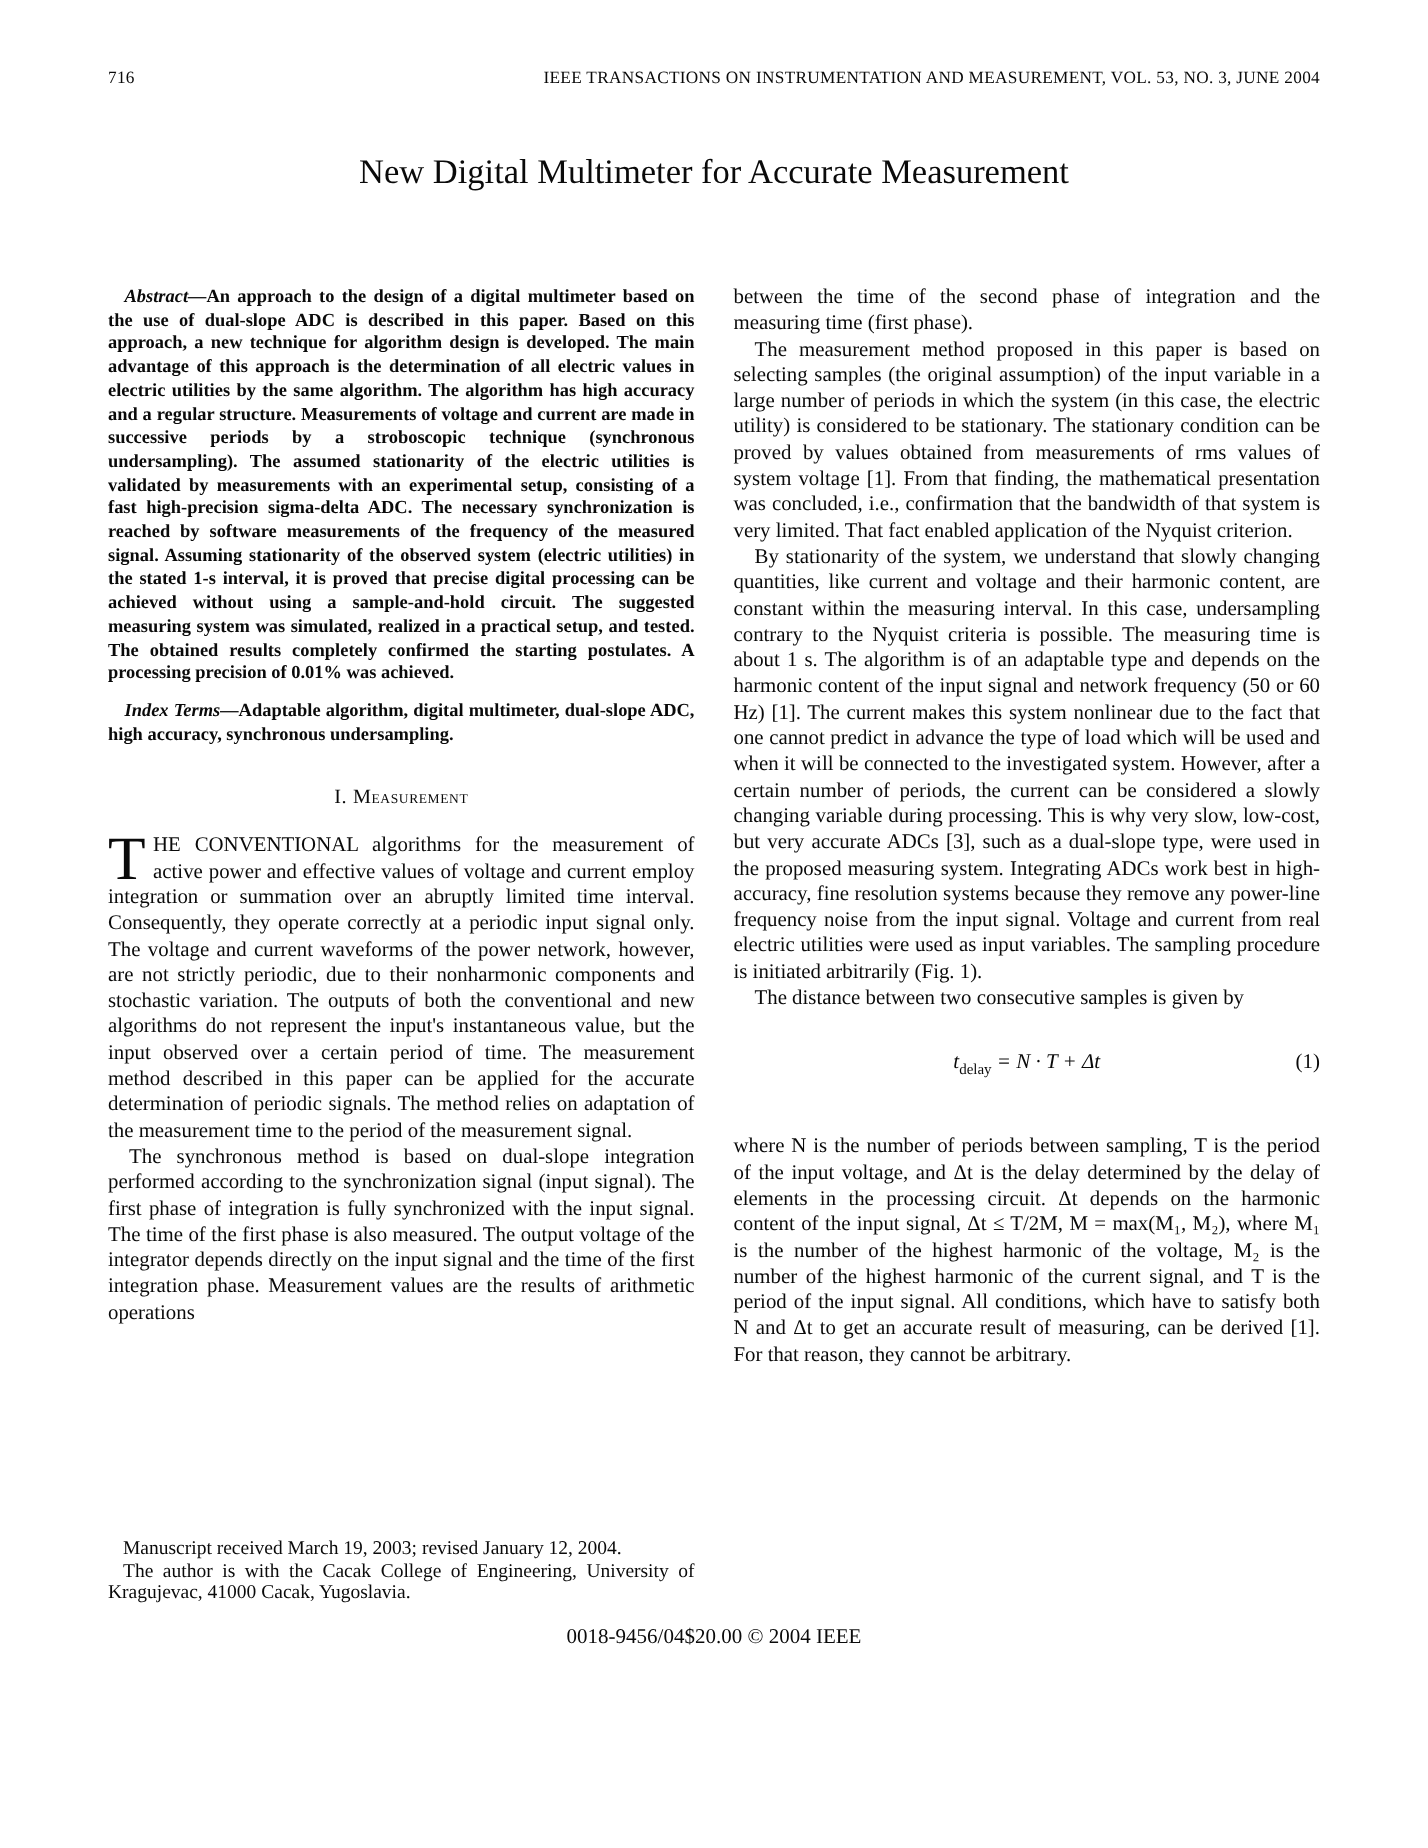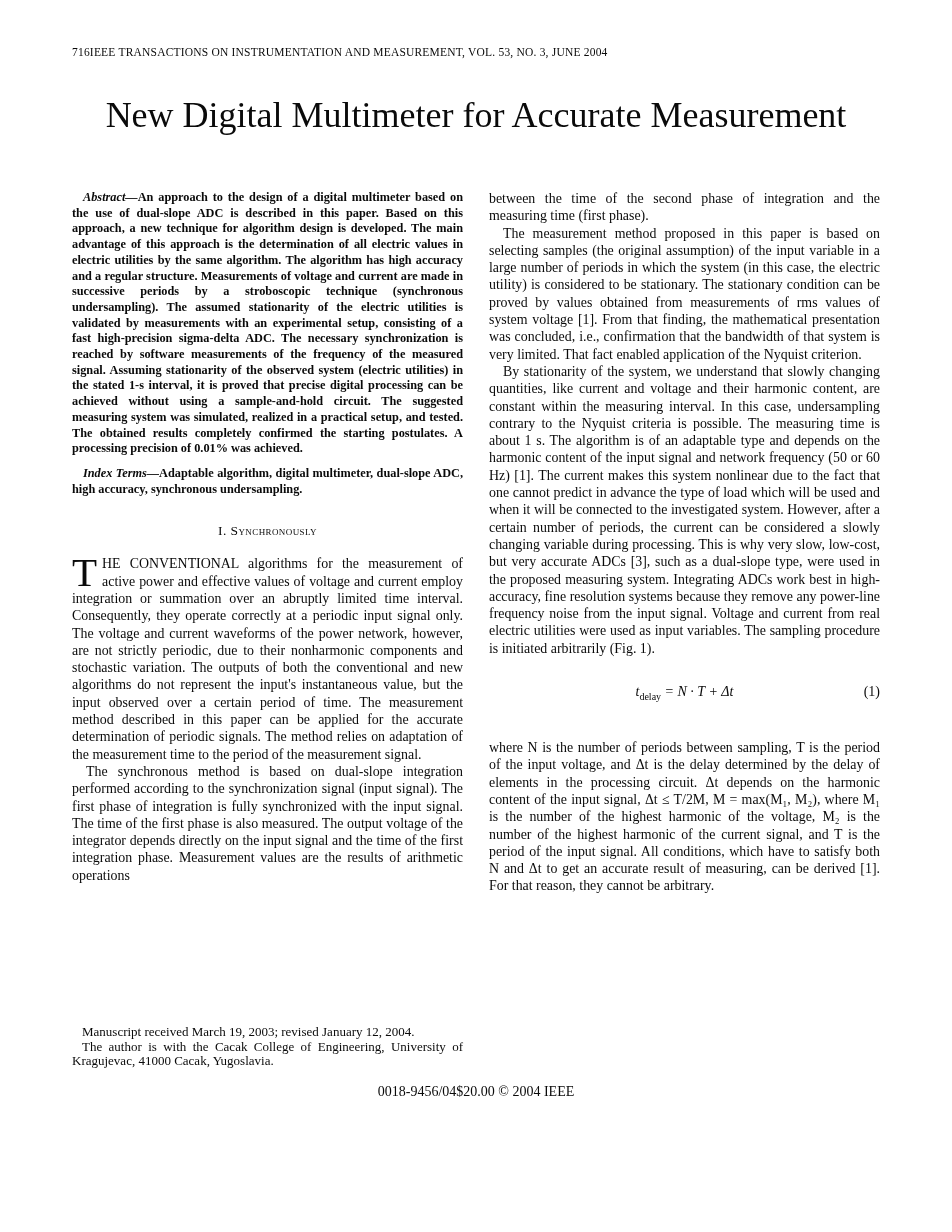--- a/index.html
+++ b/index.html
@@ -9,28 +9,29 @@
     position: relative;
     width: 952px;
     height: 1232px;
     margin: 0 auto;
     background: #ffffff;
     padding: 46px 72px 0 72px;
     overflow: hidden;
   }
   .running-head {
     display: flex;
+    justify-content: space-between;
     align-items: baseline;
     font-size: 11.5px;
     letter-spacing: 0.2px;
   }
   .paper-title {
     margin-top: 34px;
     text-align: center;
-    font-size: 36px;
+    font-size: 23px;
     line-height: 46px;
     font-weight: normal;
   }
   .author-line {
     margin-top: 20px;
     text-align: center;
     font-size: 15px;
   }
   .author-line .membership { font-style: italic; }
   .columns {
@@ -117,38 +118,39 @@
     <div class="col col-left">
 
       <div class="abstract-block">
         <p><span class="lead-label">Abstract—</span><span>An approach to the design of a digital multimeter based on the use of dual-slope ADC is described in this paper. Based on this approach, a new technique for algorithm design is developed. The main advantage of this approach is the determination of all electric values in electric utilities by the same algorithm. The algorithm has high accuracy and a regular structure. Measurements of voltage and current are made in successive periods by a stroboscopic technique (synchronous undersampling). The assumed stationarity of the electric utilities is validated by measurements with an experimental setup, consisting of a fast high-precision sigma-delta ADC. The necessary synchronization is reached by software measurements of the frequency of the measured signal. Assuming stationarity of the observed system (electric utilities) in the stated 1-s interval, it is proved that precise digital processing can be achieved without using a sample-and-hold circuit. The suggested measuring system was simulated, realized in a practical setup, and tested. The obtained results completely confirmed the starting postulates. A processing precision of 0.01% was achieved.</span></p>
       </div>
 
       <div class="index-block">
         <p><span class="lead-label">Index Terms—</span><span>Adaptable algorithm, digital multimeter, dual-slope ADC, high accuracy, synchronous undersampling.</span></p>
       </div>
 
-      <h2 class="section-heading">I. Synchronously</h2>
+      <h2 class="section-heading">I. Measurement</h2>
 
       <div class="body-text">
         <p><span class="dropcap">T</span><span>HE CONVENTIONAL algorithms for the measurement of active power and effective values of voltage and current employ integration or summation over an abruptly limited time interval. Consequently, they operate correctly at a periodic input signal only. The voltage and current waveforms of the power network, however, are not strictly periodic, due to their nonharmonic components and stochastic variation. The outputs of both the conventional and new algorithms do not represent the input's instantaneous value, but the input observed over a certain period of time. The measurement method described in this paper can be applied for the accurate determination of periodic signals. The method relies on adaptation of the measurement time to the period of the measurement signal.</span></p>
         <p class="indent">The synchronous method is based on dual-slope integration performed according to the synchronization signal (input signal). The first phase of integration is fully synchronized with the input signal. The time of the first phase is also measured. The output voltage of the integrator depends directly on the input signal and the time of the first integration phase. Measurement values are the results of arithmetic operations</p>
       </div>
 
       <div class="footnote">
         <p>Manuscript received March 19, 2003; revised January 12, 2004.</p>
         <p>The author is with the Cacak College of Engineering, University of Kragujevac, 41000 Cacak, Yugoslavia.</p>
       </div>
 
     </div>
 
     <div class="col col-right body-text">
       <p>between the time of the second phase of integration and the measuring time (first phase).</p>
       <p class="indent">The measurement method proposed in this paper is based on selecting samples (the original assumption) of the input variable in a large number of periods in which the system (in this case, the electric utility) is considered to be stationary. The stationary condition can be proved by values obtained from measurements of rms values of system voltage [1]. From that finding, the mathematical presentation was concluded, i.e., confirmation that the bandwidth of that system is very limited. That fact enabled application of the Nyquist criterion.</p>
       <p class="indent">By stationarity of the system, we understand that slowly changing quantities, like current and voltage and their harmonic content, are constant within the measuring interval. In this case, undersampling contrary to the Nyquist criteria is possible. The measuring time is about 1 s. The algorithm is of an adaptable type and depends on the harmonic content of the input signal and network frequency (50 or 60 Hz) [1]. The current makes this system nonlinear due to the fact that one cannot predict in advance the type of load which will be used and when it will be connected to the investigated system. However, after a certain number of periods, the current can be considered a slowly changing variable during processing. This is why very slow, low-cost, but very accurate ADCs [3], such as a dual-slope type, were used in the proposed measuring system. Integrating ADCs work best in high-accuracy, fine resolution systems because they remove any power-line frequency noise from the input signal. Voltage and current from real electric utilities were used as input variables. The sampling procedure is initiated arbitrarily (Fig. 1).</p>
+      <p class="indent">The distance between two consecutive samples is given by</p>
 
       <div class="equation-row">
         <span class="math-var">t</span><sub>delay</sub><span class="math-var"> = N · T + Δt</span>
         <span class="eq-number">(1)</span>
       </div>
 
       <p>where N is the number of periods between sampling, T is the period of the input voltage, and Δt is the delay determined by the delay of elements in the processing circuit. Δt depends on the harmonic content of the input signal, Δt ≤ T/2M, M = max(M₁, M₂), where M₁ is the number of the highest harmonic of the voltage, M₂ is the number of the highest harmonic of the current signal, and T is the period of the input signal. All conditions, which have to satisfy both N and Δt to get an accurate result of measuring, can be derived [1]. For that reason, they cannot be arbitrary.</p>
     </div>
 
   </div>

